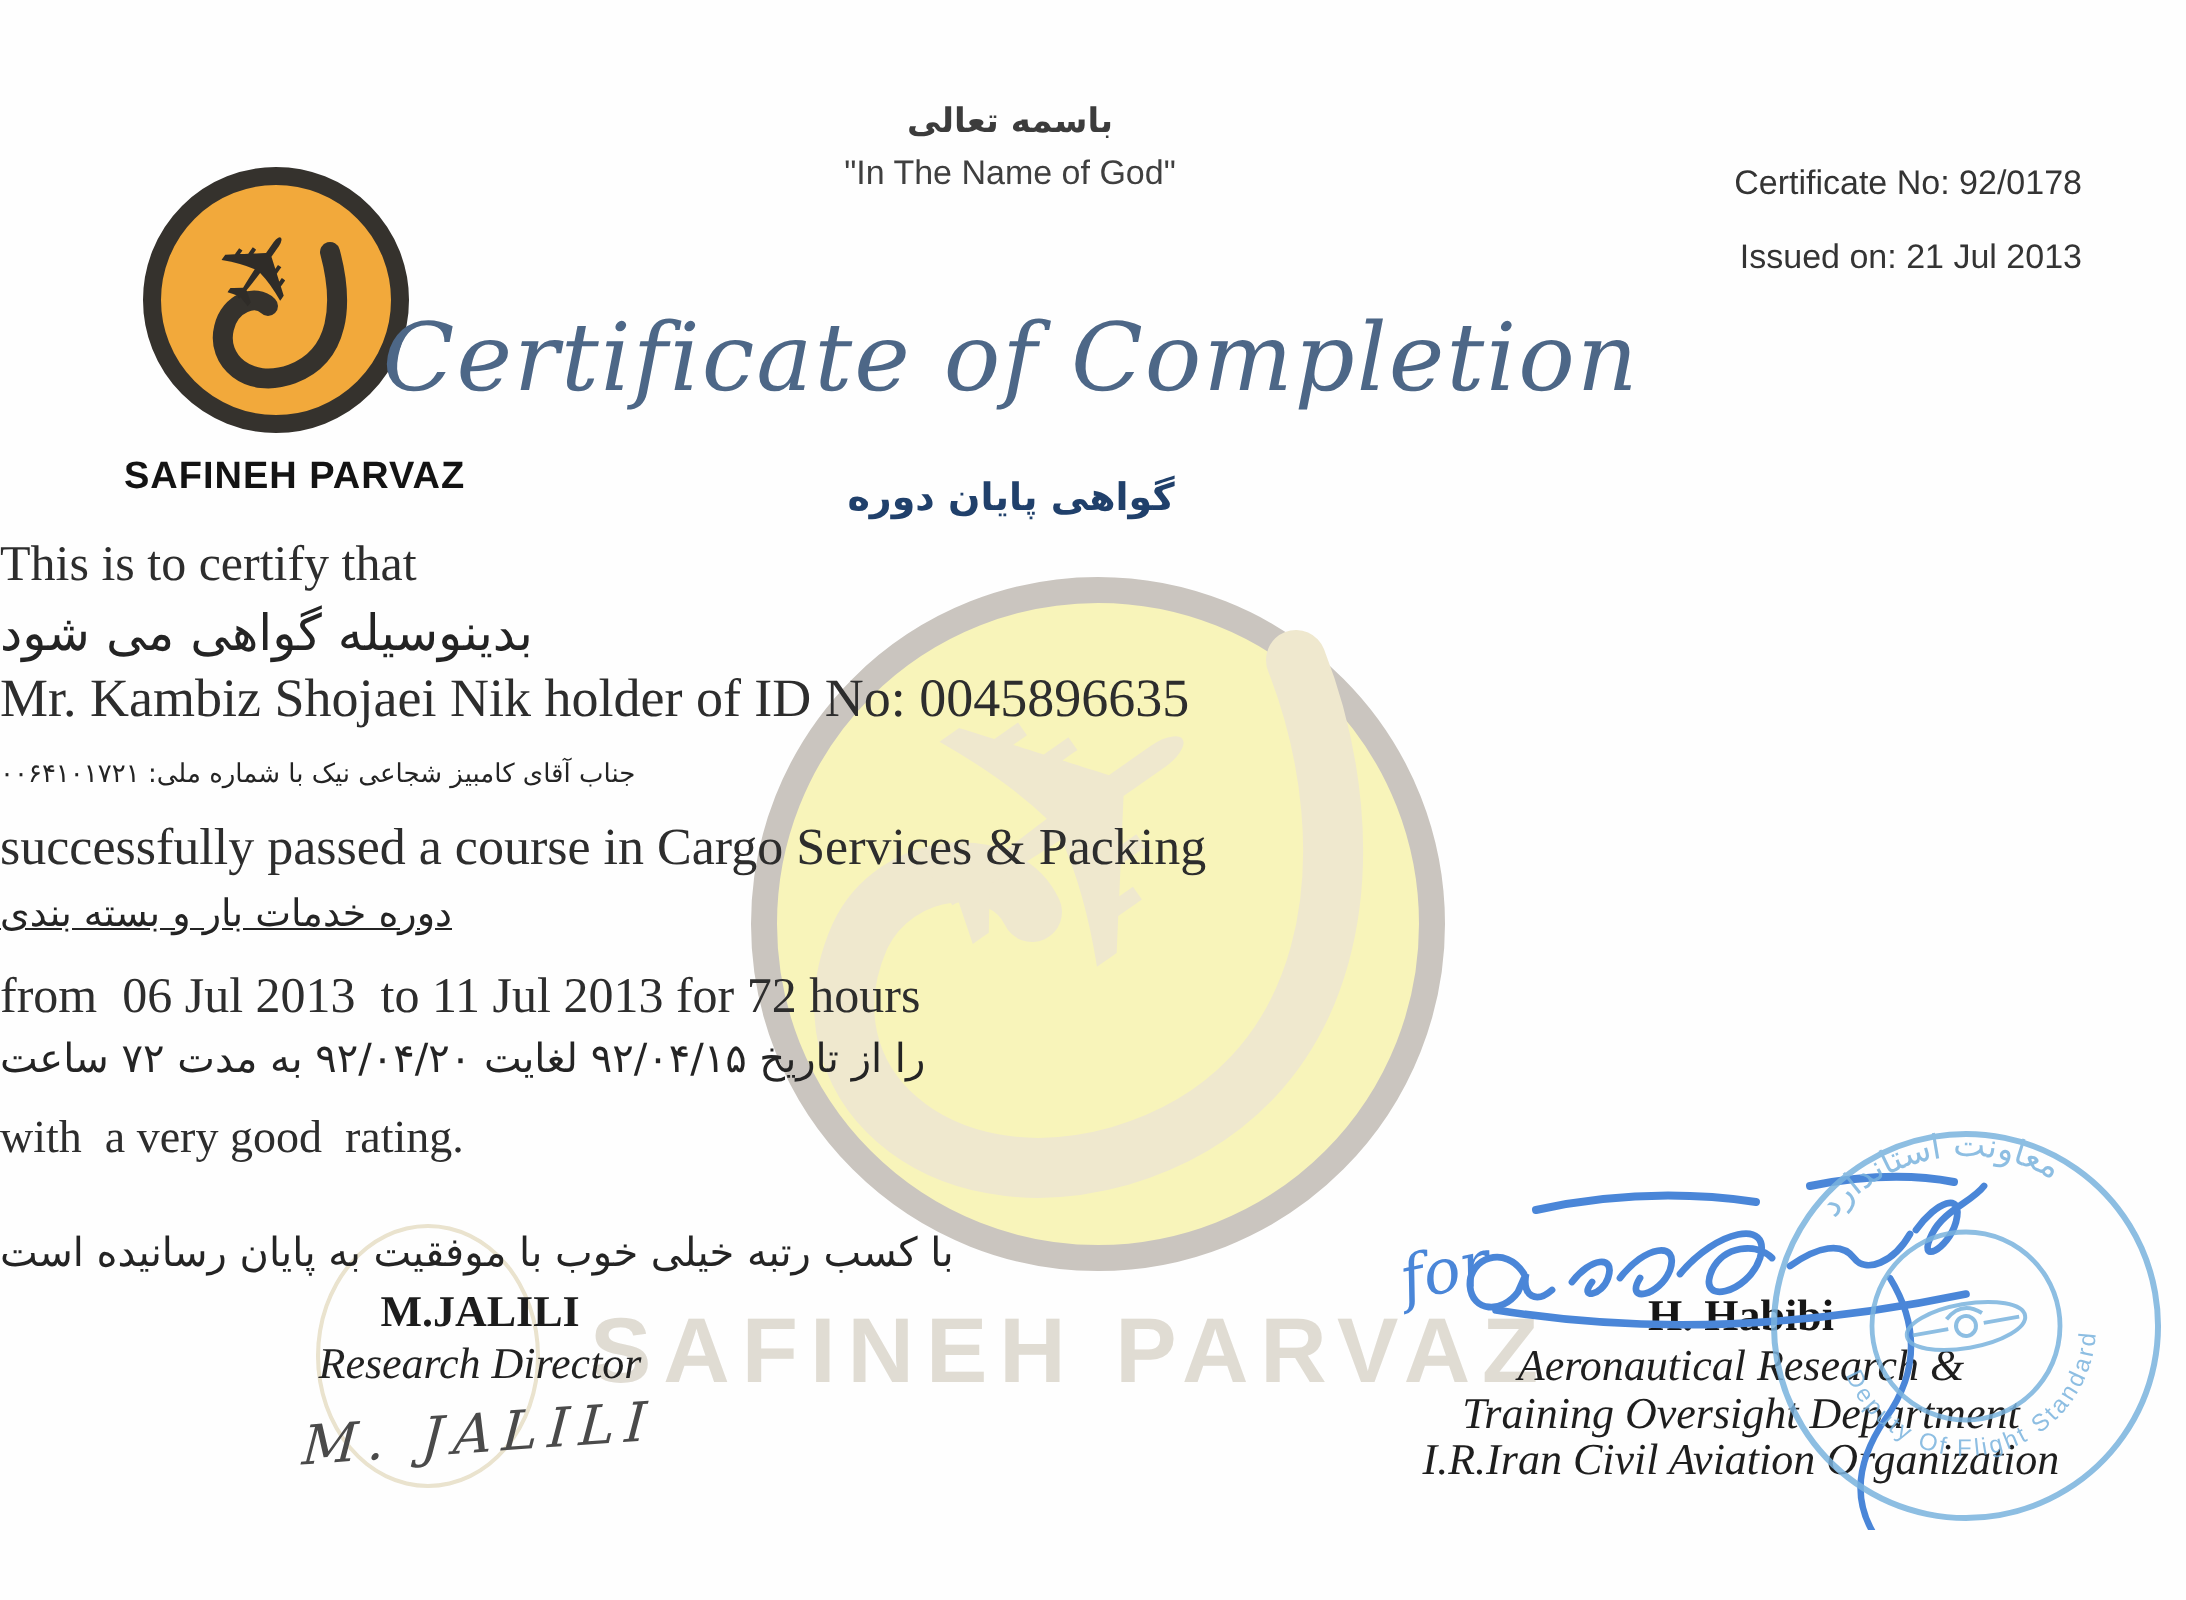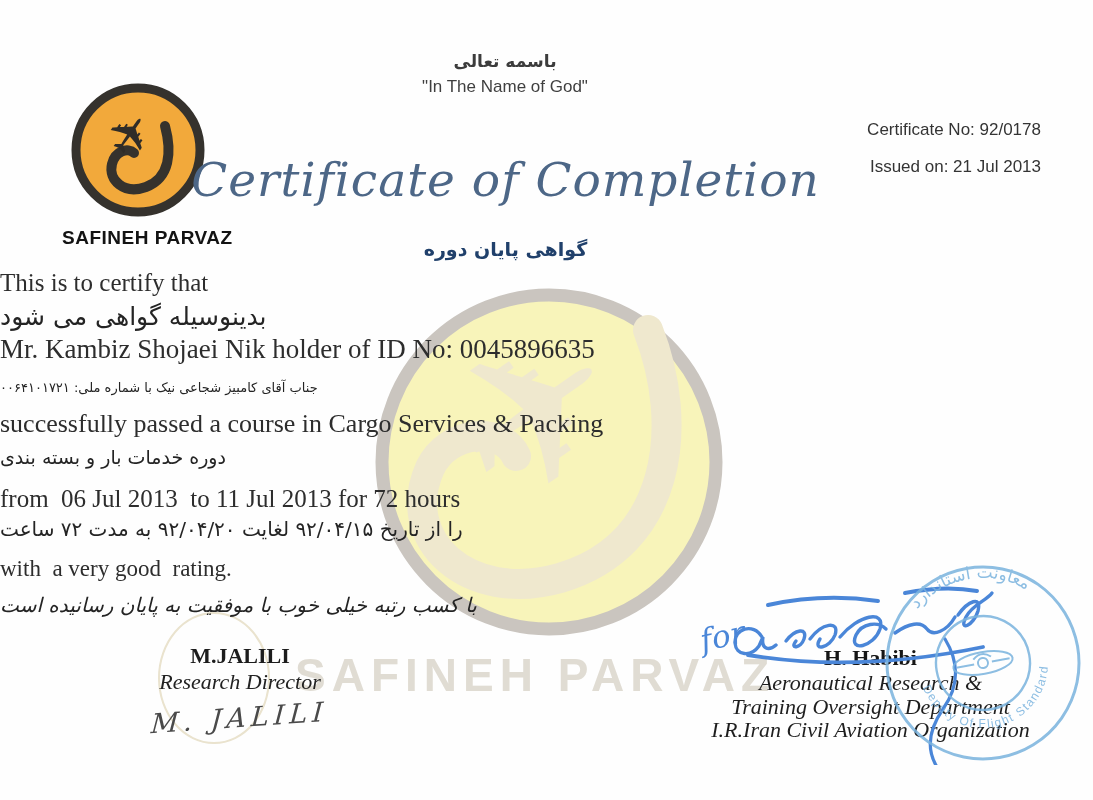--- a/index.html
+++ b/index.html
@@ -30,21 +30,21 @@
   .bismillah .fa{
     font-family:"DejaVu Sans", sans-serif;font-weight:bold;
     font-size:17px;color:#3c3c3c;direction:rtl;margin-top:18px;
   }
   .bismillah .en{
     font-family:"Liberation Sans", sans-serif;
     font-size:17px;color:#3f3f3f;margin-top:6px;
   }
   .cert-meta{
     position:absolute;right:52px;top:82px;text-align:right;z-index:2;
-    font-family:"Liberation Sans", sans-serif;font-size:17px;color:#343434;margin-top:38px;
+    font-family:"Liberation Sans", sans-serif;font-size:17px;color:#343434;
   }
   .cert-meta .issued{margin-top:17px;}
   
   .logo{position:absolute;left:62px;top:80px;width:152px;text-align:center;z-index:2;}
   .logo-label{
     font-family:"Liberation Sans", sans-serif;font-weight:bold;
     font-size:19px;color:#131313;letter-spacing:.5px;margin-top:3px;white-space:nowrap;
   }
   
   .title-en{
@@ -64,25 +64,25 @@
     position:absolute;left:0;width:1093px;text-align:left;z-index:2;
     color:#2d2d2d;white-space:pre;
   }
   .bline.en{font-family:"Liberation Serif", serif;}
   .bline.fa{font-family:"DejaVu Sans", sans-serif;direction:rtl;color:#242424;}
   .l1{top:269px;font-size:25px;}
   .l2{top:302px;font-size:25px;}
   .l3{top:334px;font-size:27px;}
   .l4{top:380px;font-size:13px;}
   .l5{top:409px;font-size:26px;}
-  .l6{top:446px;font-size:19px;}
+  .l6{top:446px;font-size:19px;text-decoration:underline;}
   .l7{top:485px;font-size:25px;}
   .l8{top:517px;font-size:20px;}
   .l9{top:556px;font-size:23px;}
-  .l10{top:593px;font-size:20px;font-style:italic;}
+  .l10{top:614px;font-size:20px;}
   
   .signer-left{position:absolute;left:135px;top:643px;width:210px;text-align:center;z-index:3;}
   .signer-left .name{font-weight:bold;font-size:22px;color:#1c1c1c;}
   .signer-left .role{font-style:italic;font-size:22px;color:#222;}
   .sig-jalili{
     margin-top:7px;display:inline-block;
     font-family:"DejaVu Serif", serif;font-style:italic;
     font-size:27px;color:#4a4a4a;letter-spacing:5px;
     transform:rotate(-4deg) skewX(-8deg);white-space:nowrap;
   }

